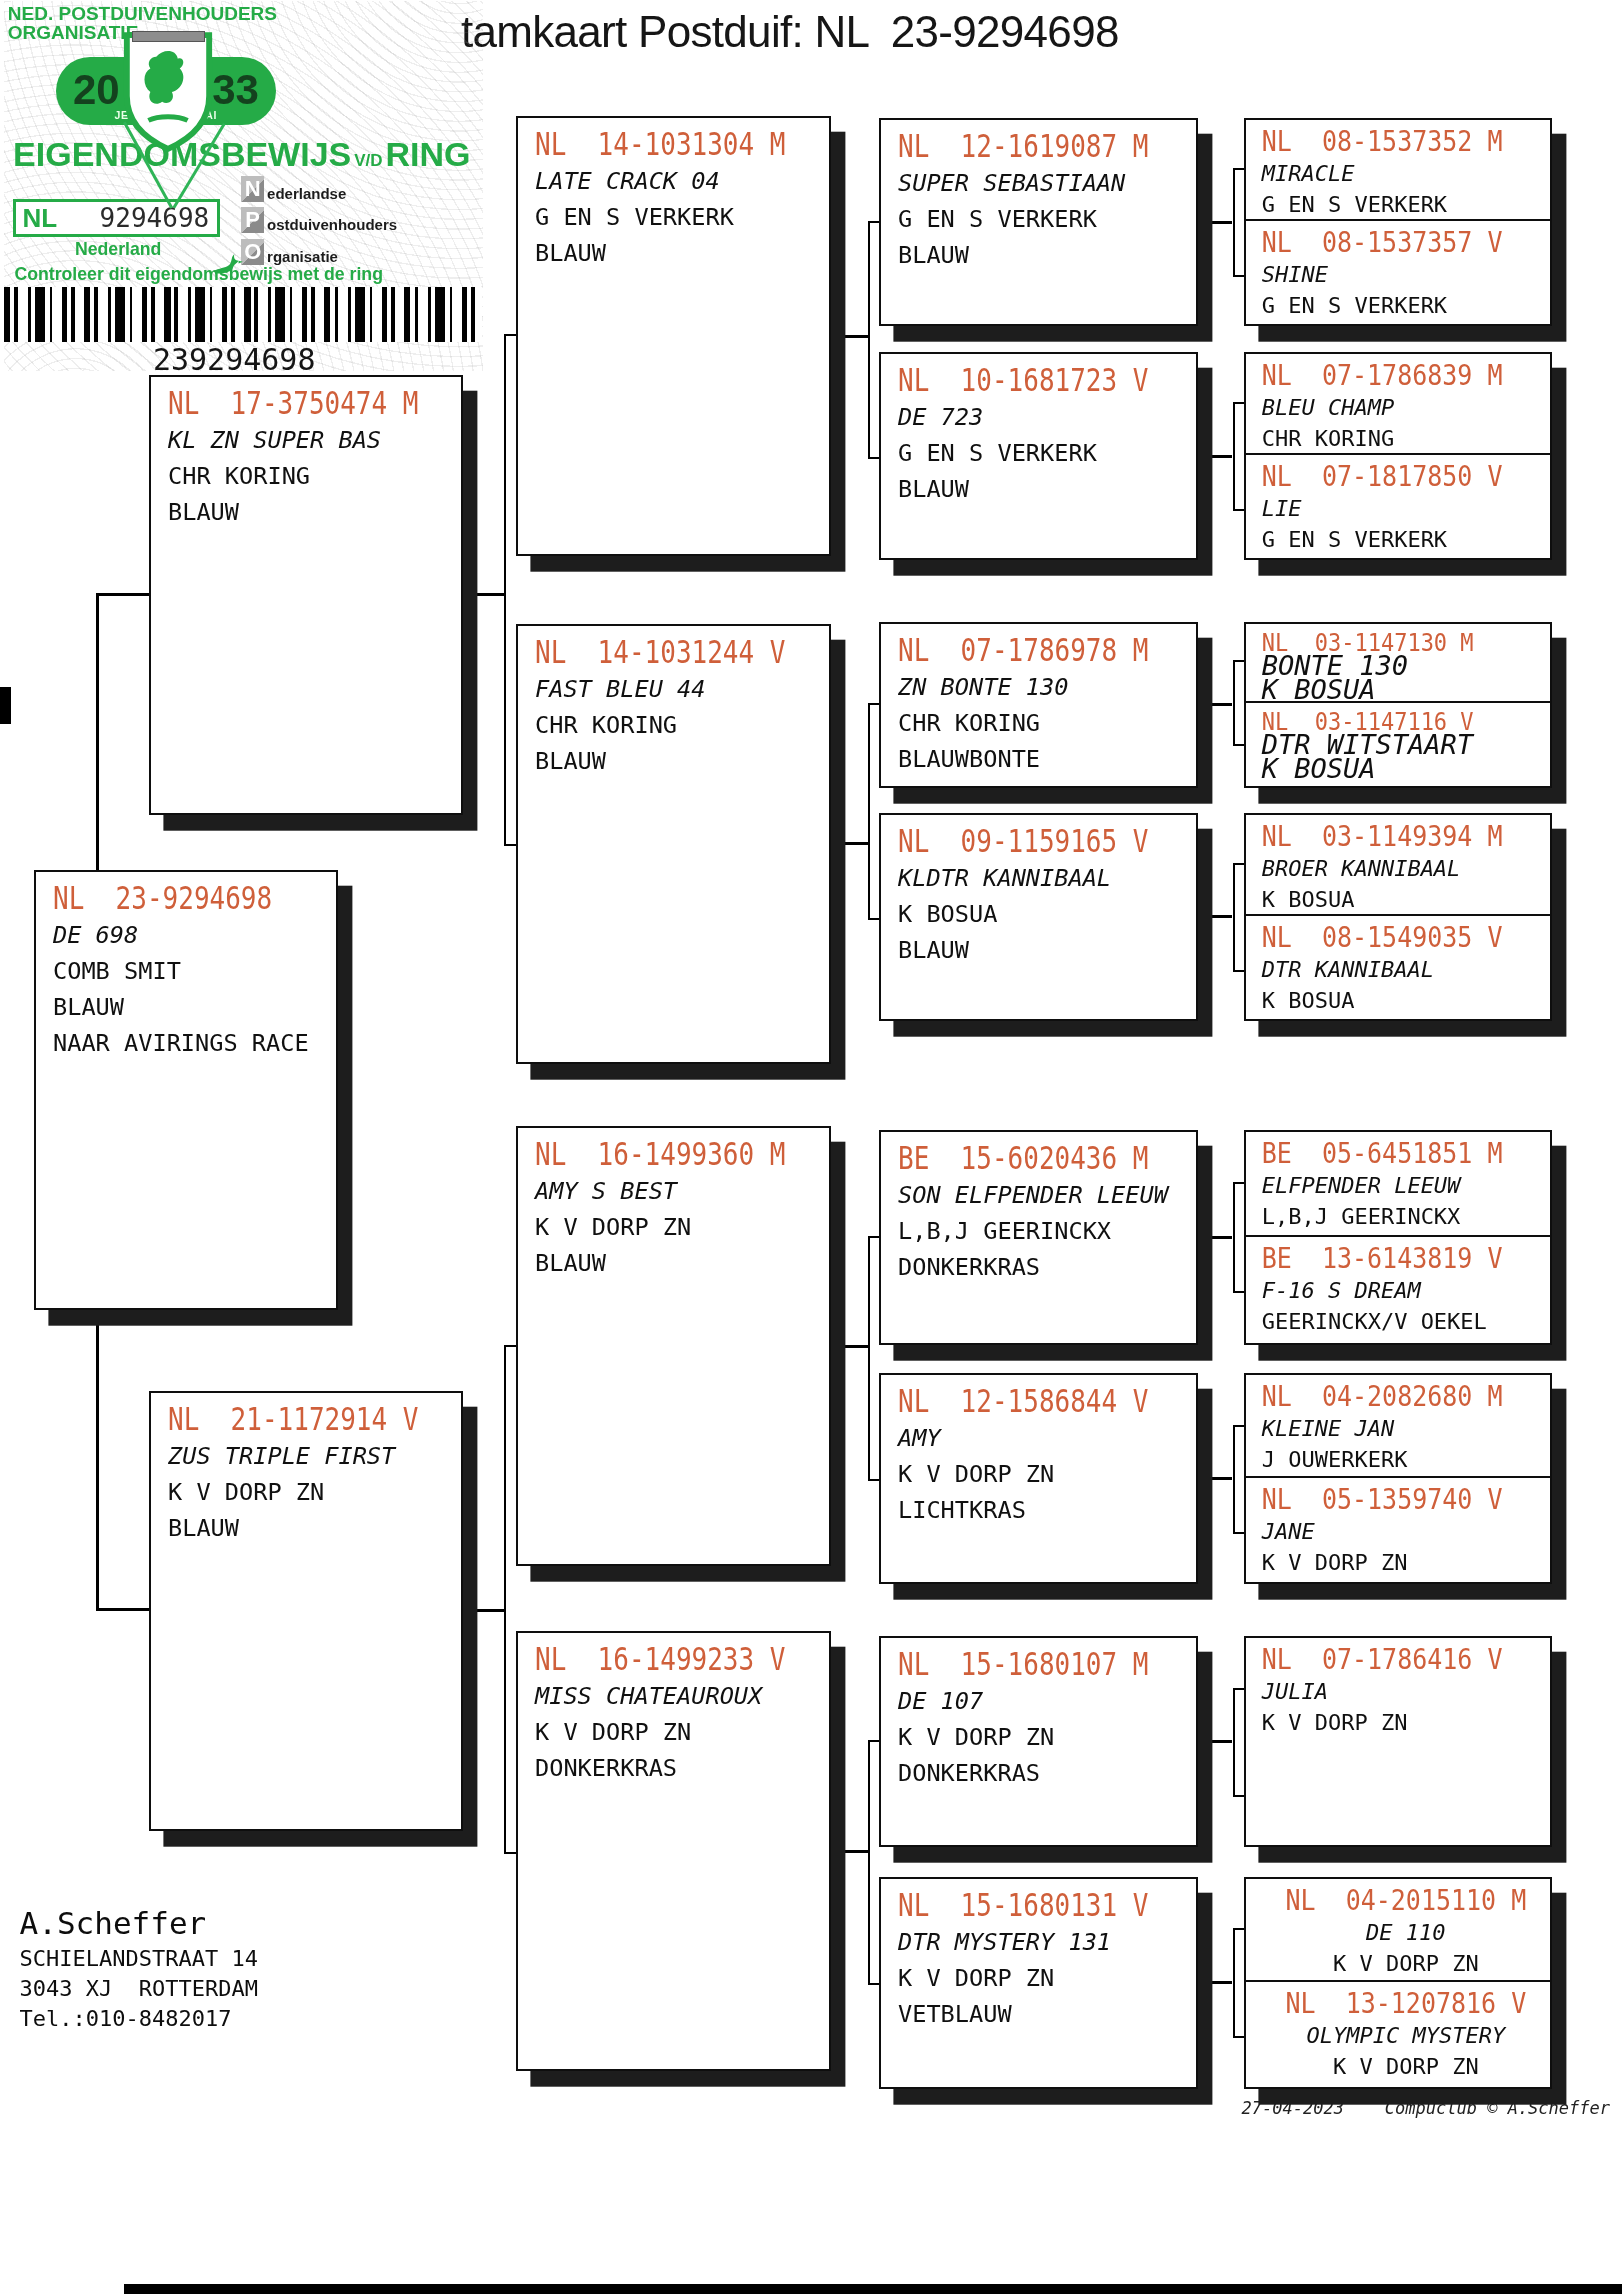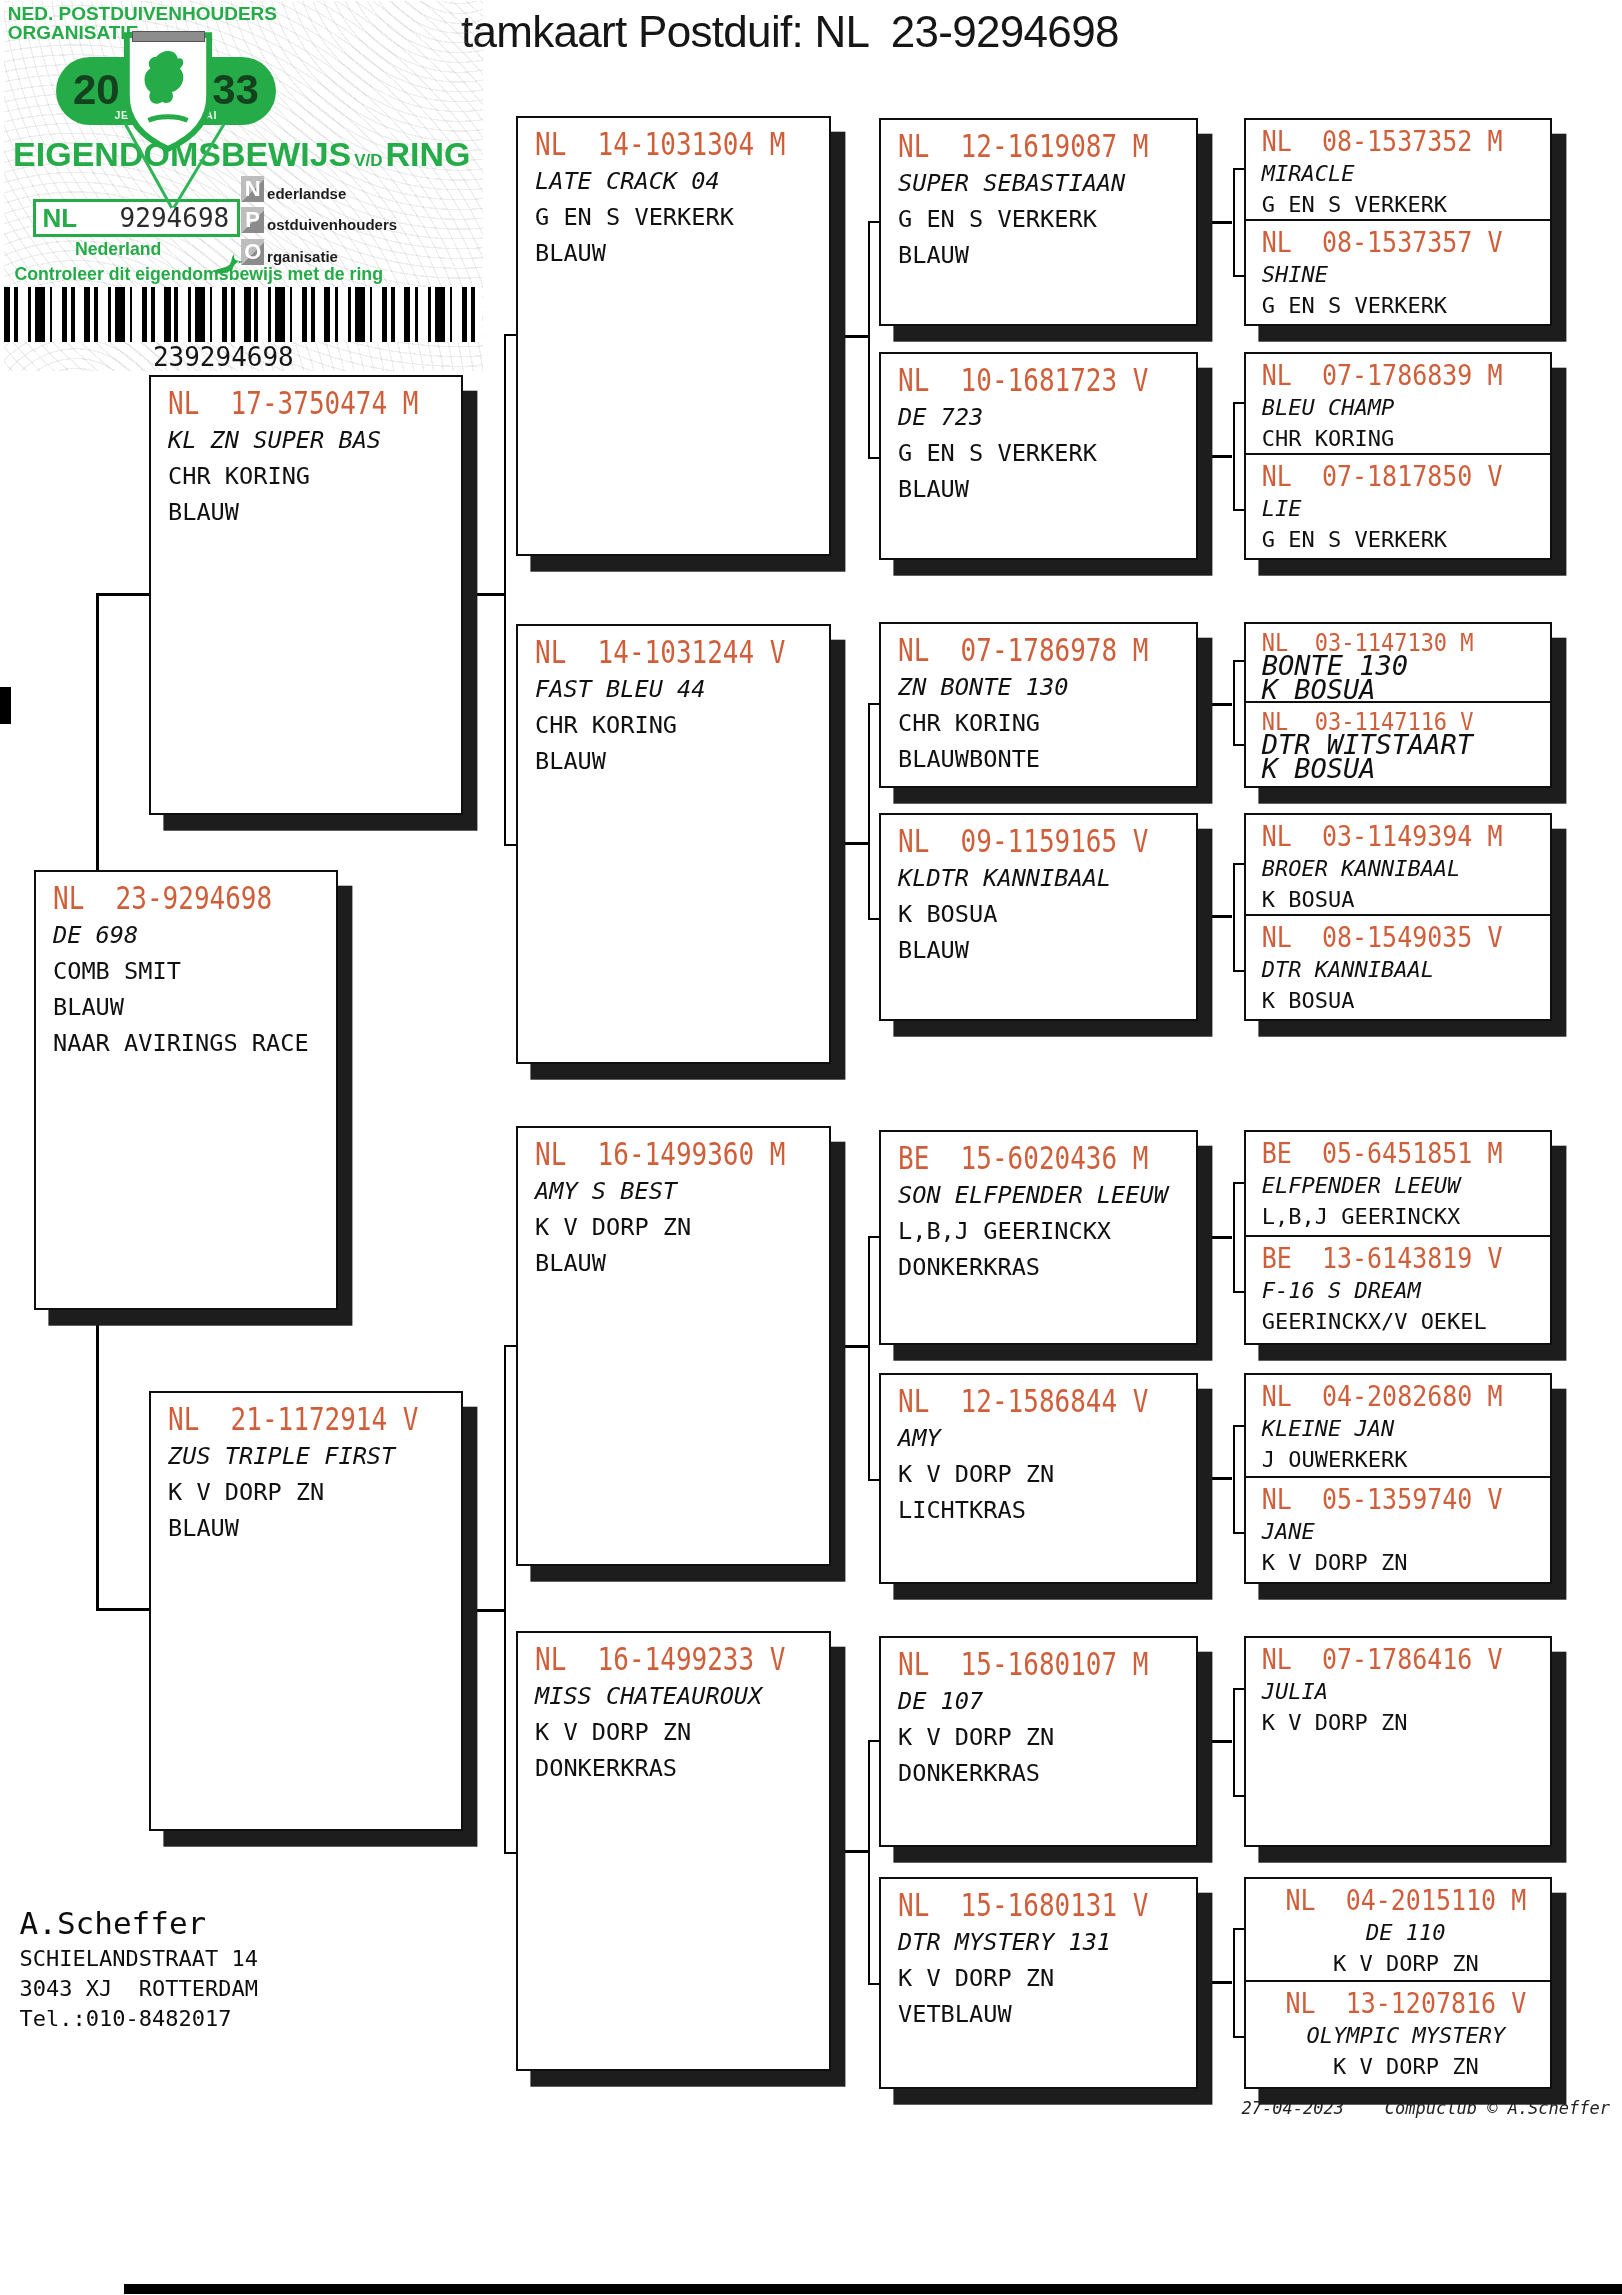--- a/index.html
+++ b/index.html
@@ -58,21 +58,21 @@
   .staple{position:absolute;left:128px;top:30px;width:71px;height:8.5px;background:#8d8d8d;
           border:1.3px solid #555;z-index:5;}
   .shield{position:absolute;left:115px;top:26px;z-index:4;}
   .vleg{position:absolute;width:2.6px;height:98px;background:#2fb457;transform-origin:top left;z-index:2;}
   .doc-line{position:absolute;left:9.2px;top:134px;font-family:"Liberation Sans",sans-serif;
             font-weight:bold;color:#25ab47;white-space:nowrap;}
   .doc-main{font-size:34px;}
   .doc-small{font-size:17px;}
   .doc-end{font-size:34px;}
   .ring-box{position:absolute;left:9.2px;top:198px;width:207px;height:38px;background:#fff;
-            border:3.3px solid #25ab47;box-sizing:border-box;display:flex;align-items:center;margin-left:20px;}
+            border:3.3px solid #25ab47;box-sizing:border-box;display:flex;align-items:center;}
   .ring-box .cc{font-family:"Liberation Sans",sans-serif;font-weight:bold;font-size:26px;
                 color:#25ab47;margin-left:6.5px;flex:1;}
   .ring-box .num{font-size:26px;color:#2b2b2b;margin-right:7.9px;}
   .nederland{position:absolute;left:71px;top:238px;font-family:"Liberation Sans",sans-serif;
              font-weight:bold;font-size:17.7px;color:#25ab47;}
   .npo{position:absolute;left:237px;top:175px;}
   .npo-row{display:flex;align-items:flex-end;margin-bottom:5.2px;}
   .npo-letter{width:23.6px;height:26px;background:linear-gradient(135deg,#bdbdbd 0 55%,#8b8b8b 55%);
               color:#fff;font-family:"Liberation Sans",sans-serif;font-weight:bold;font-size:22px;
               display:flex;align-items:center;justify-content:center;}
@@ -80,21 +80,21 @@
             color:#1c1c1c;margin-left:2.6px;}
   .check-line{position:absolute;left:10.5px;top:263px;font-family:"Liberation Sans",sans-serif;
               font-weight:bold;font-size:17.7px;color:#25ab47;}
   .dove{position:absolute;left:208px;top:250px;}
   .barcode{position:absolute;left:0px;top:286px;width:478px;height:55px;
            background:repeating-linear-gradient(90deg,
              #000 0 6.5px,#fff 6.5px 10.5px,#000 10.5px 14.4px,#fff 14.4px 23.6px,
              #000 23.6px 27.5px,#fff 27.5px 31px,#000 31px 41px,#fff 41px 46px,
              #000 46px 48px,#fff 48px 58px,#000 58px 63px,#fff 63px 67px,
              #000 67px 71px,#fff 71px 80px);}
-  .barcode-num{position:absolute;left:149px;top:341px;font-size:26px;color:#151515;}
+  .barcode-num{position:absolute;left:149px;top:341px;font-size:30px;color:#151515;}
 
   .artifact-bottom{position:absolute;left:124px;top:2284px;width:1498px;height:9.8px;background:#000;}
   .artifact-left{position:absolute;left:0;top:687px;width:10.5px;height:37px;background:#000;}
 </style>
 </head>
 <body>
 
 <div class="doc-title">tamkaart Postduif: NL  23-9294698</div>
 
 <div class="stamp">

